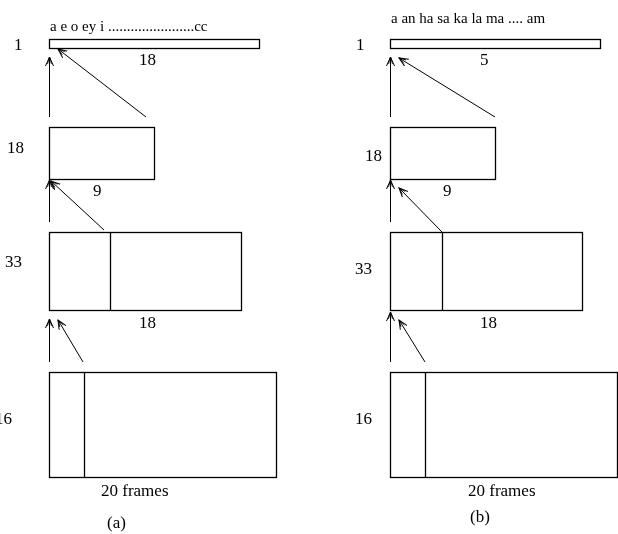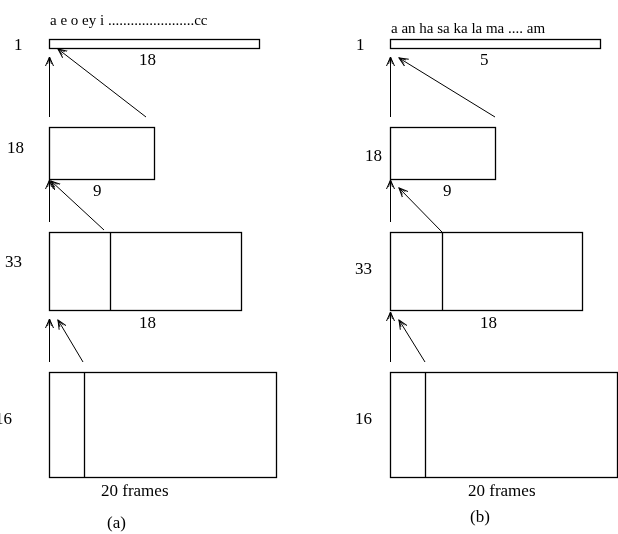--- a/index.html
+++ b/index.html
@@ -50,32 +50,32 @@
       <line x1="390.5" y1="117" x2="390.5" y2="57" marker-end="url(#ah)"></line>
       <line x1="495" y1="117" x2="399" y2="58" marker-end="url(#ah)"></line>
       <line x1="390.5" y1="222" x2="390.5" y2="180" marker-end="url(#ah)"></line>
       <line x1="442" y1="232" x2="399" y2="188" marker-end="url(#ah)"></line>
       <line x1="390.5" y1="362" x2="390.5" y2="312" marker-end="url(#ah)"></line>
       <line x1="425" y1="362" x2="399" y2="320" marker-end="url(#ah)"></line>
     </g>
   </g>
 </svg>
 
-<div class="lbl seq" style="left:50px;top:12px;">a e o ey i .......................cc</div>
+<div class="lbl seq" style="left:50px;top:18px;">a e o ey i .......................cc</div>
 <div class="lbl" style="left:14px;top:36px;">1</div>
 <div class="lbl" style="left:139px;top:51px;">18</div>
 <div class="lbl" style="left:7px;top:139px;">18</div>
 <div class="lbl" style="left:93px;top:182px;">9</div>
 <div class="lbl" style="left:5px;top:253px;">33</div>
 <div class="lbl" style="left:139px;top:314px;">18</div>
 <div class="lbl" style="left:-5px;top:410px;">16</div>
 <div class="lbl" style="left:101px;top:482px;">20 frames</div>
 <div class="lbl" style="left:107px;top:514px;">(a)</div>
 
-<div class="lbl seq" style="left:391px;top:20px;">a an ha sa ka la ma ....  am</div>
+<div class="lbl seq" style="left:391px;top:10px;">a an ha sa ka la ma ....  am</div>
 <div class="lbl" style="left:356px;top:36px;">1</div>
 <div class="lbl" style="left:480px;top:51px;">5</div>
 <div class="lbl" style="left:365px;top:147px;">18</div>
 <div class="lbl" style="left:443px;top:182px;">9</div>
 <div class="lbl" style="left:355px;top:260px;">33</div>
 <div class="lbl" style="left:480px;top:314px;">18</div>
 <div class="lbl" style="left:355px;top:410px;">16</div>
 <div class="lbl" style="left:468px;top:482px;">20 frames</div>
 <div class="lbl" style="left:470px;top:508px;">(b)</div>
 

